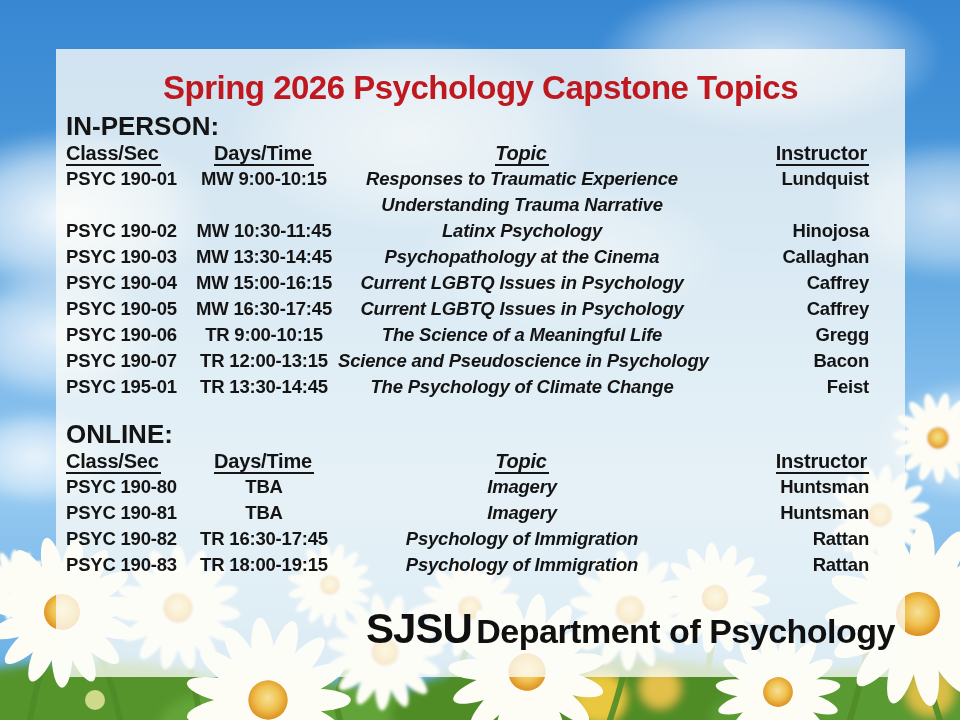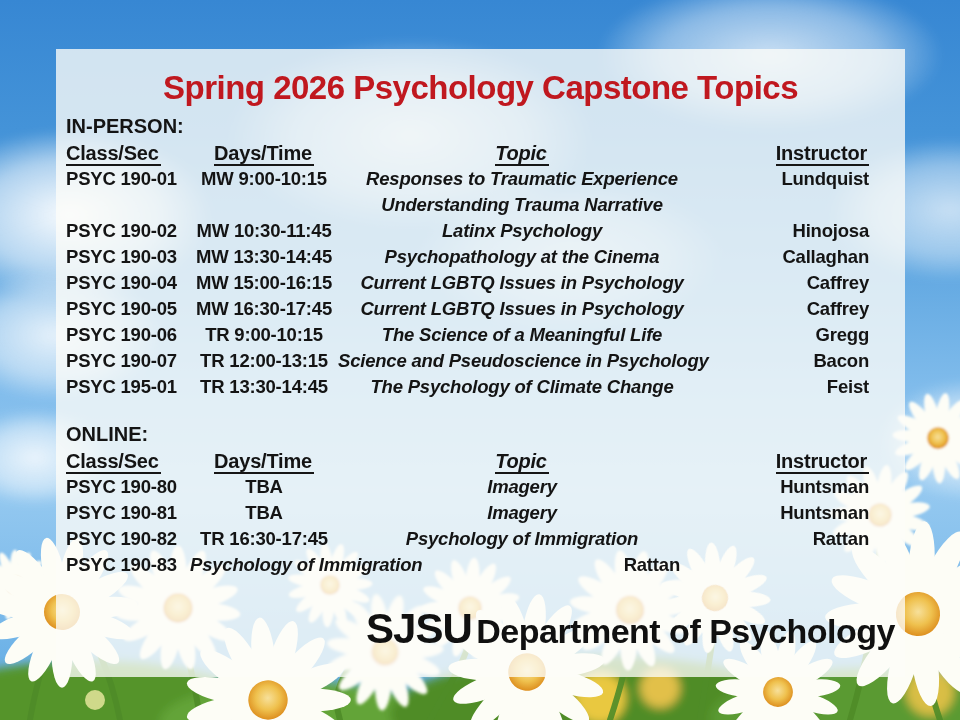--- a/index.html
+++ b/index.html
@@ -23,21 +23,21 @@
   
   .daisies{position:absolute;left:0;top:0;}
   
   .panel{
     position:absolute;left:56px;top:49px;width:849px;height:628px;
     background:rgba(252,252,249,.78);
     box-sizing:border-box;padding:0 10px;
   }
   .title{margin:20px 0 6px 0;font-size:33px;line-height:38px;text-align:center;
     color:#c0181f;letter-spacing:-.5px;}
-  .sec-label{font-size:20px;line-height:27px;}
+  .sec-label{font-size:26px;line-height:27px;}
   .tbl{display:grid;grid-template-columns:124px 148px 368px 1fr;}
   .c{font-size:18.5px;line-height:26px;letter-spacing:-.2px;white-space:nowrap;}
   .c1{text-align:left;}
   .c2{text-align:center;}
   .c3{text-align:center;font-style:italic;}
   .c4{text-align:right;padding-right:26px;}
   .hdr{font-size:20px;}
   .u{border-bottom:2.5px solid #161616;padding:0 2px 0 0;}
   .online{margin-top:21px;}
   .footer{margin-top:27px;text-align:right;color:#101010;white-space:nowrap;}
@@ -216,20 +216,21 @@
         <div class="c c2">TBA</div>
         <div class="c c3">Imagery</div>
         <div class="c c4">Huntsman</div>
 
         <div class="c c1">PSYC 190-82</div>
         <div class="c c2">TR 16:30-17:45</div>
         <div class="c c3">Psychology of Immigration</div>
         <div class="c c4">Rattan</div>
 
         <div class="c c1">PSYC 190-83</div>
+        <div class="c c2">TR 18:00-19:15</div>
         <div class="c c3">Psychology of Immigration</div>
         <div class="c c4">Rattan</div>
       </div>
     </div>
 
     <div class="footer">
       <span class="brand">SJSU</span>
       <span class="dept">Department of Psychology</span>
     </div>
 

